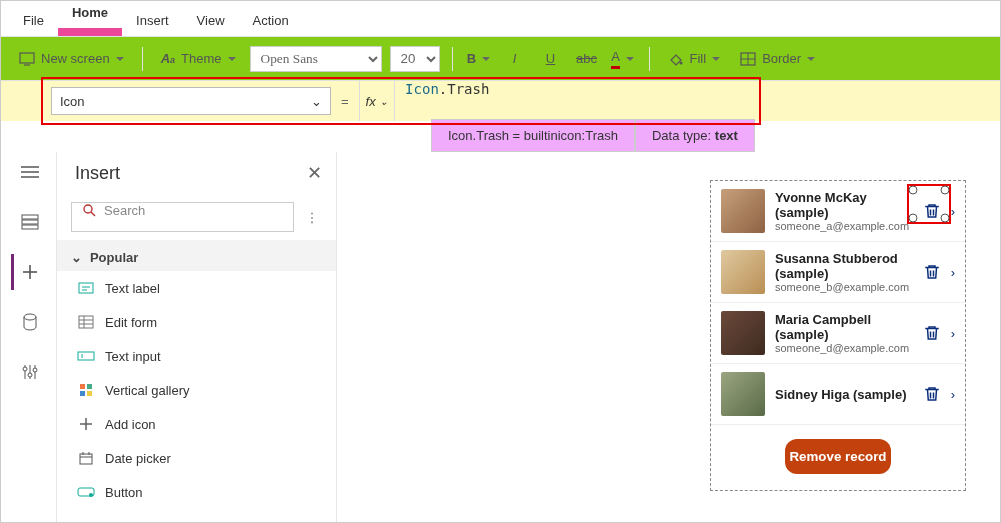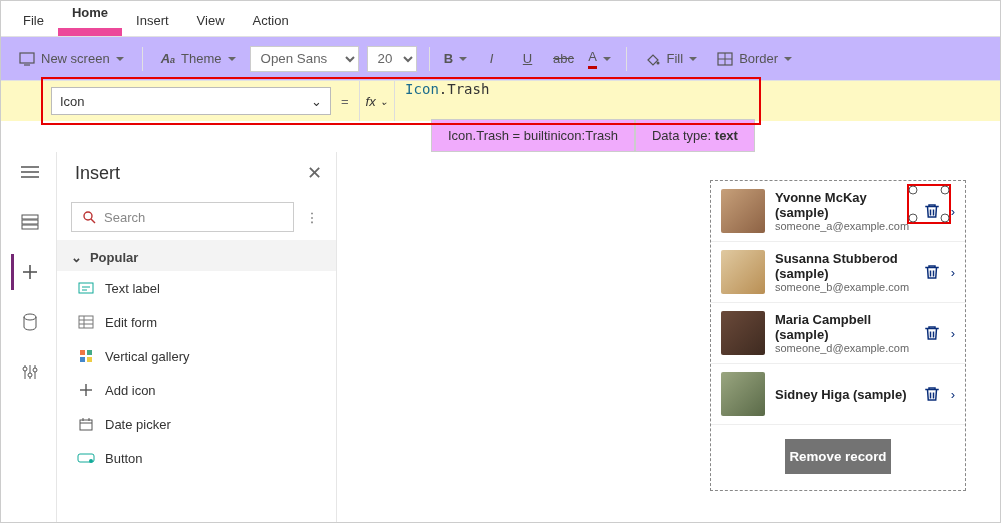--- a/index.html
+++ b/index.html
@@ -1,64 +1,64 @@
 <!DOCTYPE html>
 <html><head>
 <meta charset="utf-8">
 <style>
   * { box-sizing: border-box; margin: 0; padding: 0; }
   body { font-family: "Segoe UI", Arial, sans-serif; font-size: 13px; color: #333; background: #fff; width: 1001px; height: 523px; overflow: hidden; border: 1px solid #ccc; }
   .menubar { display: flex; align-items: flex-end; height: 36px; padding: 0 8px; border-bottom: 1px solid #e1e1e1; }
   .menubar .tab { padding: 8px 14px; cursor: pointer; color: #333; }
   .menubar .tab.active { font-weight: 600; border-bottom: 8px solid #ec4899; }
-  .toolbar { display: flex; align-items: center; height: 44px; padding: 0 12px; gap: 8px; border-bottom: 1px solid #e1e1e1; background: #c4b5fd; }
+  .toolbar { display: flex; align-items: center; height: 44px; padding: 0 12px; gap: 8px; border-bottom: 1px solid #e1e1e1; background: #84cc16; }
   .toolbar .group { display: flex; align-items: center; gap: 6px; padding: 0 6px; color: #555; }
   .toolbar .sep { width: 1px; height: 24px; background: #e1e1e1; margin: 0 4px; }
   .toolbar select { height: 26px; border: 1px solid #ccc; background: #fff; padding: 0 6px; color: #666; }
-  .toolbar .fontname { width: 109px; }
+  .toolbar .fontname { width: 132px; font-family: Liberation Serif, serif; }
   .toolbar .fontsize { width: 50px; }
   .toolbar .icobtn { width: 28px; height: 28px; display: inline-flex; align-items: center; justify-content: center; color: #555; }
   .propdrop { border:1px solid #bbb; background:#fff; height:28px; width:280px; display:flex; align-items:center; padding:0 8px; justify-content:space-between; }
   .formulabar { display: flex; align-items: center; height: 40px; padding: 0 12px; gap: 10px; background: #fef9c3; }
   .redbox { border: 2px solid #e60000; position: absolute; pointer-events:none; }
   .fx-wrap { display:flex; align-items:center; gap:10px; flex:1; height:40px; }
   .fx-label { display:flex; align-items:center; gap:4px; font-style: italic; color:#333; padding:0 6px; border-left:1px solid #ddd; border-right:1px solid #ddd; height:100%; }
   .fx-input { flex:1; height:100%; border:none; outline:none; font-family: Consolas, monospace; font-size: 14px; color:#333; }
   .fx-input .token-ns { color:#1a6b8c; }
   .fx-input .token-dot { color:#333; }
   .fx-input .token-val { color:#333; }
   .resultbar { display:flex; margin-left: 430px; margin-top:-2px; }
   .resultbar .cell { border:1px solid #ccc; padding: 8px 16px; background:#f0abfc; font-size:13px; }
   .main { display:flex; height: calc(523px - 36px - 44px - 40px); position: relative; }
   .leftrail { width: 56px; border-right:1px solid #e6e6e6; display:flex; flex-direction:column; align-items:center; padding-top:8px; gap:14px; }
   .leftrail .railbtn { width:36px; height:36px; display:flex; align-items:center; justify-content:center; color:#555; border-left:3px solid transparent; }
   .leftrail .railbtn.active { border-left-color:#742774; }
   .insertpanel { width: 280px; border-right:1px solid #e6e6e6; display:flex; flex-direction:column; background:#fff; }
   .insertpanel .panelhead { display:flex; align-items:center; justify-content:space-between; padding: 10px 14px 10px 18px; font-size: 18px; color:#333; }
   .insertpanel .searchrow { display:flex; align-items:center; padding: 8px 14px; gap:8px; }
-  .insertpanel .searchbox { flex:1; display:flex; align-items:center; gap:8px; border:1px solid #ccc; height:30px; padding:0 10px; color:#888; }
+  .insertpanel .searchbox { flex:1; display:flex; align-items:flex-start; gap:8px; border:1px solid #ccc; height:30px; padding:0 10px; color:#888; }
   .insertpanel .kebab { width:20px; text-align:center; color:#666; }
   .insertpanel .sectionhead { display:flex; align-items:center; gap:8px; padding: 10px 14px 6px 14px; color:#444; font-weight:600; background:#f3f3f3; }
   .insertpanel .list { overflow:auto; }
   .insertpanel .item { display:flex; align-items:center; gap:10px; padding: 8px 14px 8px 20px; color:#333; }
   .insertpanel .item .ico { width:18px; height:18px; display:inline-flex; align-items:center; justify-content:center; color:#555; }
   .canvas { flex:1; position:relative; background:#fff; }
   .gallery { position:absolute; right: 34px; top: 28px; width: 256px; border:1px dashed #888; background:#fff; }
   .grow { display:flex; align-items:center; gap:10px; padding: 8px 10px; border-bottom:1px solid #eee; position:relative; }
   .grow:last-child { border-bottom:none; justify-content:center; padding:14px 0 16px 0; }
   .avatar { width:44px; height:44px; background: linear-gradient(135deg,#c7a07a,#8d6244); border-radius:2px; }
   .avatar.a2 { background: linear-gradient(135deg,#e0c9a0,#b98f54); }
   .avatar.a3 { background: linear-gradient(135deg,#6b4a3a,#3e2a20); }
   .avatar.a4 { background: linear-gradient(135deg,#9aa680,#5a6a48); }
   .pname { font-size:13px; color:#222; font-weight:600; }
   .pemail { font-size:11px; color:#666; }
   .pinfo { flex:1; min-width:0; }
   .trash { color:#0a2e7a; width:18px; height:18px; }
   .selmark { position:absolute; right:14px; top:3px; width:44px; height:40px; border:2px solid #e60000; pointer-events:none; }
-  .removebtn { background:#737373; color:#fff; border:none; padding: 10px 4px; font-weight:600; border-radius:0; }
+  .removebtn { background:#c2410c; color:#fff; border:none; padding: 10px 4px; font-weight:600; border-radius:12px; }
   svg { display:block; }
   .chevdown::after { content:""; display:inline-block; border:4px solid transparent; border-top-color:#666; margin-left:6px; transform: translateY(2px); }
   .fontcolor-under { border-bottom:3px solid #c00000; padding-bottom:2px; }
 </style>
 </head>
 <body>
 
 <div class="menubar">
   <div class="tab">File</div>
   <div class="tab active">Home</div>
@@ -226,20 +226,29 @@
               <rect x="1" y="1" width="14" height="12" fill="none" stroke="#777"></rect>
               <line x1="1" y1="5" x2="15" y2="5" stroke="#777"></line>
               <line x1="1" y1="9" x2="15" y2="9" stroke="#777"></line>
               <line x1="6" y1="1" x2="6" y2="13" stroke="#777"></line>
             </svg>
           </span>
           <span>Edit form</span>
         </div>
       <div class="item">
           <span class="ico">
+            <svg width="18" height="12">
+              <rect x="1" y="2" width="16" height="8" fill="none" stroke="#1a9"></rect>
+              <line x1="5" y1="4" x2="5" y2="8" stroke="#1a9"></line>
+            </svg>
+          </span>
+          <span>Text input</span>
+        </div>
+      <div class="item">
+          <span class="ico">
             <svg width="14" height="14">
               <rect x="1" y="1" width="5" height="5" fill="#e74"></rect>
               <rect x="8" y="1" width="5" height="5" fill="#4a8"></rect>
               <rect x="1" y="8" width="5" height="5" fill="#48c"></rect>
               <rect x="8" y="8" width="5" height="5" fill="#ec4"></rect>
             </svg>
           </span>
           <span>Vertical gallery</span>
         </div>
       <div class="item">

